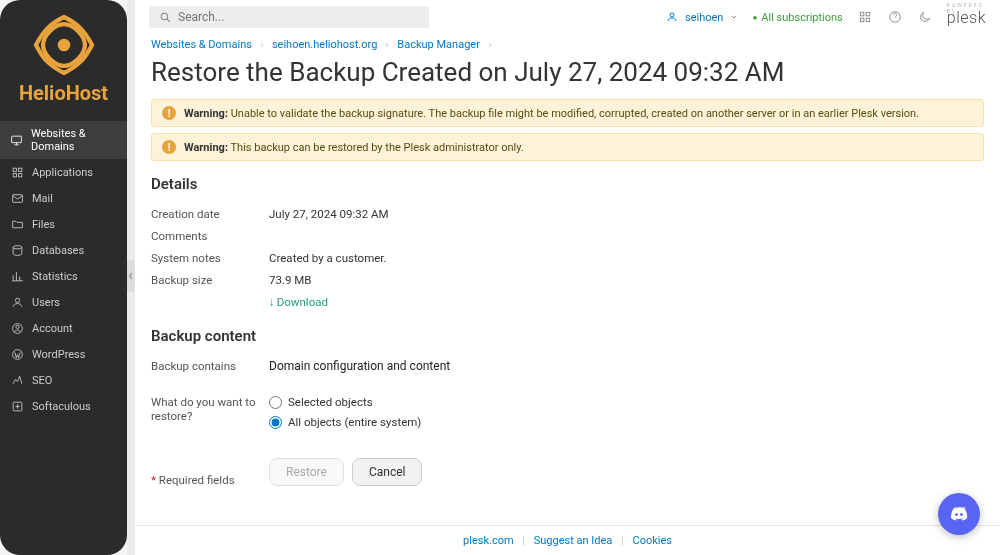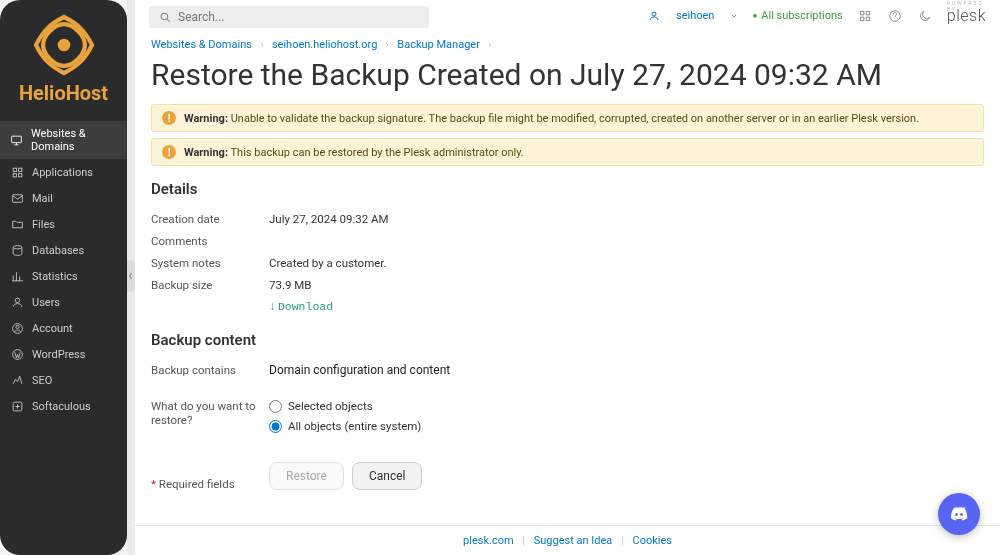--- a/index.html
+++ b/index.html
@@ -21,49 +21,49 @@
 
 
 .collapse-handle { width: 8px; background: #eaeaea; position: relative; flex-shrink:0; }
 .collapse-handle .grab { position: absolute; top: 260px; left: 0; width: 8px; height: 32px; background: #dcdcdc; display:flex; align-items:center; justify-content:center; border-radius: 0 4px 4px 0;}
 .collapse-handle .grab svg { width:6px; height:10px; stroke:#888; fill:none; stroke-width:2;}
 
 
 .main { flex: 1; display: flex; flex-direction: column; background: #fff; min-width:0; }
 
 
-.topbar { display: flex; align-items: flex-start; padding: 6px 14px; gap: 12px; }
+.topbar { display: flex; align-items: center; padding: 6px 14px; gap: 12px; }
 .search-wrap { background: #ededed; border-radius: 3px; display: flex; align-items: center; padding: 4px 10px; width: 280px; }
 .search-wrap svg { width: 13px; height: 13px; stroke: #888; fill: none; stroke-width: 2; }
 .search-wrap input { border: none; background: transparent; outline: none; font-size: 12px; margin-left: 6px; flex:1; color:#555; }
 .topbar-right { margin-left: auto; display: flex; align-items: center; gap: 14px; font-size: 11px; color: #555;}
-.topbar-right .link { color: #0078c8; cursor: pointer; display:flex; align-items:center; gap:16px;}
+.topbar-right .link { color: #0078c8; cursor: pointer; display:flex; align-items:center; gap:7px;}
 .topbar-right .green { color: #3b9e3b; display:flex; align-items:center; gap:4px; cursor:pointer;}
 .topbar-right .green::before { content:"●"; font-size:8px; }
 .topbar-right .ico-btn { width: 16px; height: 16px; cursor: pointer; display:flex; align-items:center; justify-content:center;}
 .topbar-right .ico-btn svg { width:14px; height:14px; stroke:#888; fill:none; stroke-width:1.6;}
 .plesk-brand { font-size: 16px; font-weight: 300; color: #555; letter-spacing: 0.5px; position:relative;}
 .plesk-brand .pb-over { font-size:5px; color:#999; letter-spacing:2px; position:absolute; top:-6px; right:0;}
 
 
 .content { padding: 4px 16px 14px 16px; flex:1; overflow-y:auto; }
 .breadcrumbs { font-size: 11px; color: #888; display:flex; align-items:center; gap:6px; flex-wrap:wrap;}
 .breadcrumbs a { color: #0078c8; text-decoration: none; cursor:pointer;}
 .breadcrumbs svg { width:8px; height:8px; stroke:#aaa; fill:none; stroke-width:2;}
-h1 { font-size: 30px; font-weight: 400; color: #333; margin: 6px 0 12px 0;}
+h1 { font-size: 26px; font-weight: 400; color: #333; margin: 6px 0 12px 0;}
 
 .alert { background: #fdf3d9; border: 1px solid #f3e2a7; border-radius: 3px; padding: 6px 10px; display:flex; align-items:center; gap:8px; margin-bottom:6px; font-size:11px; color:#5a4a10;}
 .alert .aicon { width:14px; height:14px; background:#e8a33c; border-radius:50%; color:#fff; display:flex; align-items:center; justify-content:center; font-size:10px; font-weight:bold; flex-shrink:0;}
 .alert b { color:#333; }
 
 .section-title { font-size: 15px; font-weight: 600; color: #333; margin: 14px 0 10px 0;}
 .field-row { display:flex; padding: 4px 0; font-size:11.5px;}
 .field-row .label { width: 118px; color:#555; flex-shrink:0;}
 .field-row .value { color:#333;}
-.field-row .dl-link { color:#1f9e7a; cursor:pointer; display:flex; align-items:center; gap:2px;font-family:Liberation Mono, monospace;}
+.field-row .dl-link { color:#1f9e7a; cursor:pointer; display:flex; align-items:center; gap:2px;}
 .field-row .dl-link::before { content:"↓"; font-weight:bold; color:#1f9e7a;}
 
 .radios { display:flex; flex-direction:column; gap:6px;}
 .radios label { display:flex; align-items:center; gap:6px; font-size:11.5px; color:#333; cursor:pointer;}
 .radios input[type=radio]{ accent-color:#0078c8; width:13px; height:13px;}
 
 .req-note { font-size:11px; color:#555; margin-top:20px;}
 .req-note .ast { color:#d02323;}
 
 .btn-row { display:flex; gap:8px;}

